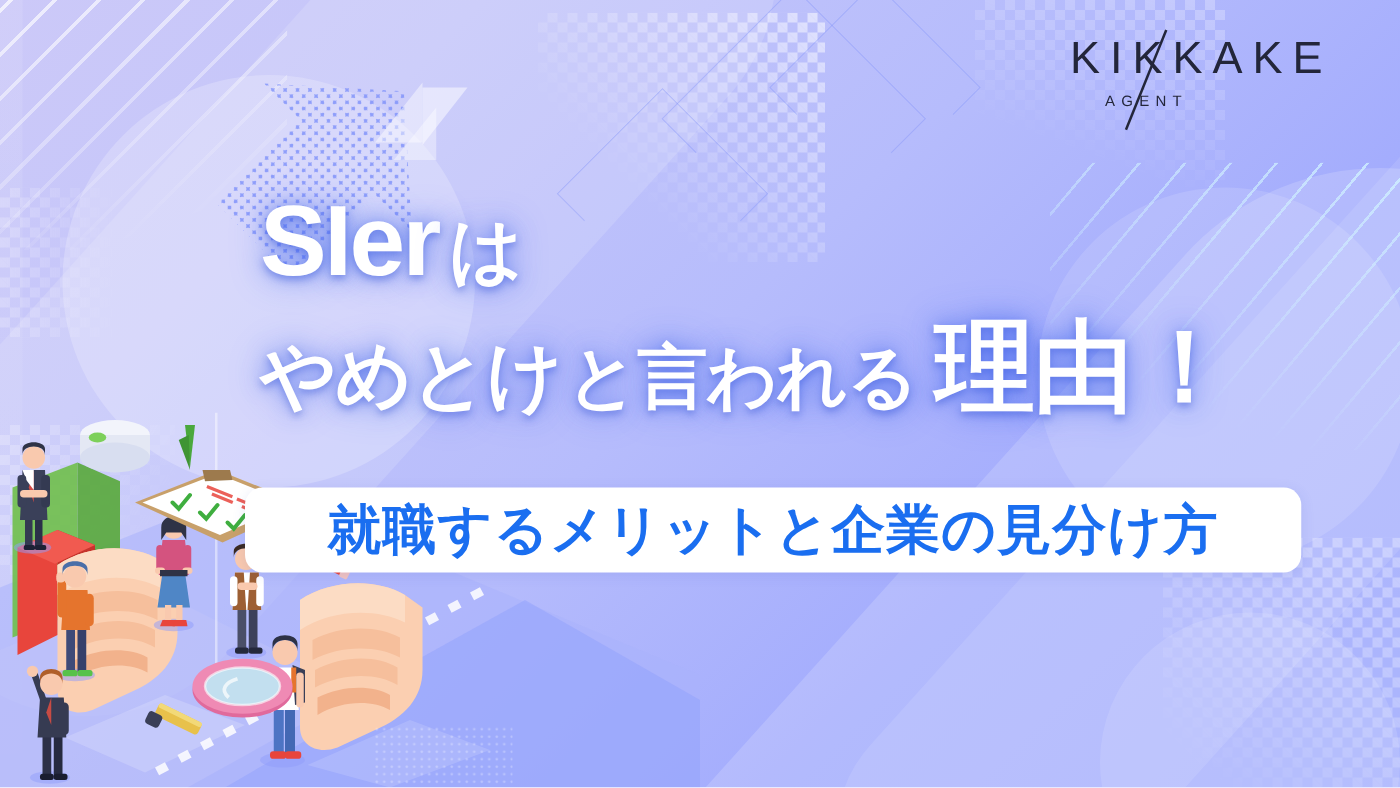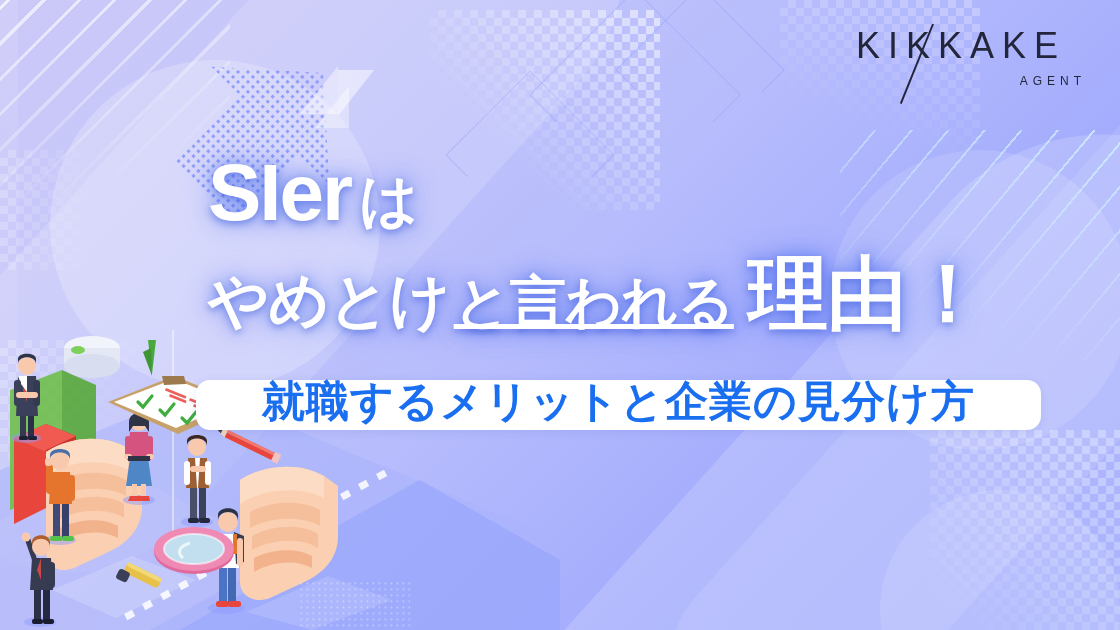--- a/index.html
+++ b/index.html
@@ -176,21 +176,21 @@
     font-size: 36px;
     letter-spacing: 8px;
     font-weight: 400;
     line-height: 1;
     text-align: center;
     color: #23263a;
     font-family: "Liberation Sans", sans-serif;
   }
   .logo-sub {
     margin-top: 10px;
-    text-align: right;
+    text-align: left;
     font-size: 12px;
     letter-spacing: 5px;
     color: #23263a;
     padding-left: 48px;
   }
   .logo-slash {
     position: absolute;
     left: 96px; top: -4px;
     width: 2px; height: 86px;
     background: #23263a;
@@ -212,34 +212,35 @@
       0 0 30px rgba(56,96,236,0.40),
       0 3px 6px rgba(40,70,200,0.35);
     letter-spacing: -1px;
   }
   .line1 { font-size: 74px; }
   .line1 .lat { font-size: 80px; letter-spacing: -2px; }
   .line1 .kana { font-size: 58px; margin-left: 8px; }
 
   .line2 { margin-top: 16px; font-size: 84px; white-space: nowrap; }
   .line2 .big { font-size: 60px; }
-  .line2 .mid { font-size: 56px; margin: 0 4px; text-decoration: underline; }
+  .line2 .mid { font-size: 56px; margin: 0 4px; }
   .line2 .kanji { font-size: 80px; margin-left: 10px; font-family: Liberation Serif, serif; }
   .line2 .bang { font-size: 80px; margin-left: 2px; }
 
   
   .subtitle-pill {
     position: absolute;
     left: 196px;
-    top: 380px;
+    top: 390px;
     width: 845px;
-    height: 50px;
+    height: 68px;
     background: #ffffff;
     border-radius: 14px;
     display: flex;
+    align-items: center;
     justify-content: center;
     box-shadow: 0 2px 10px rgba(60,80,190,0.12);
   }
   .subtitle-text {
     color: #1a6ef0;
     font-size: 43px;
     font-weight: 700;
     letter-spacing: 1px;
     line-height: 1;
     white-space: nowrap;

